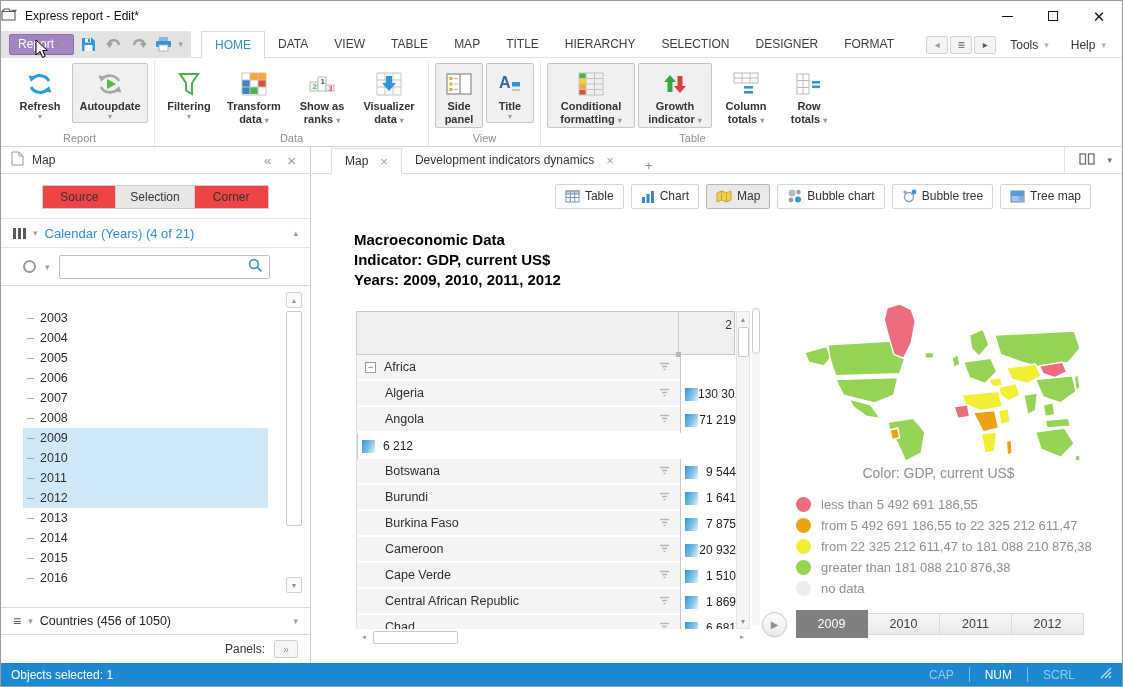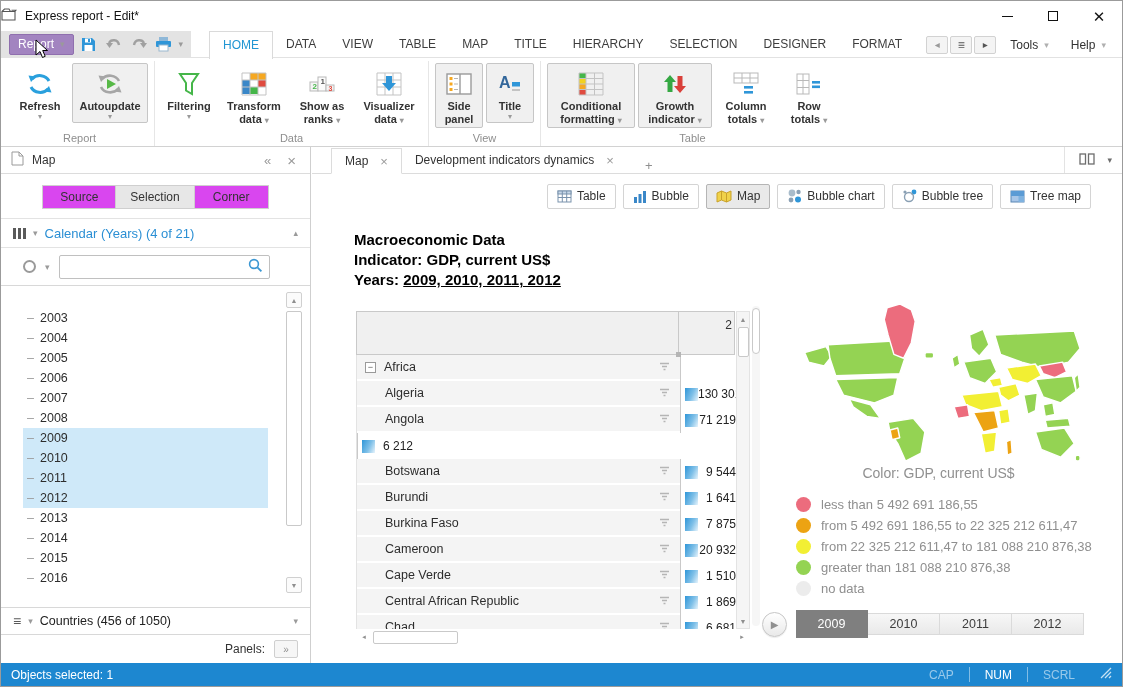--- a/index.html
+++ b/index.html
@@ -16,21 +16,21 @@
   .max-glyph { width:10px; height:10px; border:1px solid #111; display:inline-block; }
   .close-glyph { font-size:15px; line-height:1; }
 
   
   .menubar { height:27px; display:flex; align-items:center; background:#fff; border-bottom:1px solid #e2e2e2; position:relative; }
   .qat { background:#e3e3e3; height:27px; display:flex; align-items:center; gap:5px; padding:0 8px 0 8px; }
   .report-btn { background:var(--report_purple); color:#fff; border:1px solid #8f6fae; border-radius:2px; height:21px; padding:0 8px; display:flex; align-items:center; gap:6px; font-size:12px; }
   .report-btn .caret { color:#e8ddf1; font-size:9px; }
   .qat-icon { width:20px; height:20px; display:flex; align-items:center; justify-content:center; }
   .qat .caret { color:#9a9a9a; font-size:9px; }
-  .menu-tabs { display:flex; height:27px; align-items:stretch; margin-left:18px; }
+  .menu-tabs { display:flex; height:27px; align-items:stretch; margin-left:10px; }
   .menu-tab { padding:0 13px; display:flex; align-items:center; color:#3d3d3d; font-size:12px; }
   .menu-tab.active { color:var(--accent_blue); background:#fff; border:1px solid #dadada; border-bottom:none; margin-bottom:-1px; z-index:2; }
   .menu-right { position:absolute; right:8px; top:0; height:27px; display:flex; align-items:center; gap:6px; }
   .navgrp { display:flex; gap:2px; }
   .nav-btn { width:22px; height:18px; border:1px solid #d2d2d2; border-radius:2px; background:#f4f4f4; color:#9a9a9a; display:flex; align-items:center; justify-content:center; font-size:10px; }
   .menu-link { display:flex; align-items:center; gap:6px; padding:0 8px; color:#333; }
   .menu-link .caret { color:#b0b0b0; font-size:9px; }
 
   
   .ribbon { height:89px; background:#fff; border-bottom:1px solid #d2d2d2; display:flex; padding:3px 0 0 4px; }
@@ -43,21 +43,21 @@
   .rbtn .icn { height:33px; display:flex; align-items:center; justify-content:center; }
   .rbtn .lbl { white-space:normal;font-weight:bold; }
   .rbtn .caret { color:#9a9a9a; font-size:8px; line-height:8px; }
 
   
   .leftpanel { position:absolute; left:0; top:146px; width:310px; bottom:23px; background:#fff; border-right:1px solid #cfcfcf; display:flex; flex-direction:column; }
   .lp-header { height:27px; display:flex; align-items:center; gap:8px; padding:0 10px; border-bottom:1px solid #dcdcdc; }
   .lp-header .spacer { flex:1; }
   .lp-header .hbtn { color:#9a9a9a; font-size:13px; padding:0 4px; }
   .lp-tabs { display:flex; margin:11px auto 9px; }
-  .lp-tab { min-width:74px; text-align:center; padding:4px 14px; border:1px solid #cfcfcf; background:#d946ef; color:#333; }
+  .lp-tab { min-width:74px; text-align:center; padding:4px 14px; border:1px solid #cfcfcf; background:#ef4444; color:#333; }
   .lp-tab + .lp-tab { border-left:none; }
   .lp-tab.active { background:#e7e7e7; }
   .lp-dim { height:30px; border-top:1px solid #e3e3e3; border-bottom:1px solid #e3e3e3; display:flex; align-items:center; gap:7px; padding:0 12px; }
   .cols-icon { display:flex; gap:2px; }
   .cols-icon i { width:3px; height:11px; background:#5a5a5a; display:block; }
   .lp-dim .title { color:#2b8fd4; font-size:13px; }
   .lp-dim .caret, .lp-countries .caret { color:#9a9a9a; font-size:9px; }
   .lp-dim .spacer, .lp-countries .spacer { flex:1; }
   .lp-search { height:38px; display:flex; align-items:center; gap:9px; padding:0 14px 0 22px; border-bottom:1px solid #d8d8d8; }
   .circle-icon { width:13px; height:13px; border:2px solid #9a9a9a; border-radius:50%; }
@@ -87,21 +87,21 @@
   .doc-tab .x { color:#9a9a9a; font-size:13px; }
   .doc-plus { color:#8f8f8f; padding:0 18px; font-size:13px; }
   .doc-right { position:absolute; right:10px; top:0; height:26px; display:flex; align-items:center; gap:12px; border-left:1px solid #e3e3e3; padding-left:14px; }
   .doc-right .caret { color:#6d6d6d; font-size:9px; }
   .view-toolbar { height:37px; display:flex; justify-content:flex-end; align-items:center; gap:7px; padding-right:31px; padding-top:7px; }
   .vbtn { height:25px; display:flex; align-items:center; gap:5px; padding:0 9px; border:1px solid #d4d4d4; border-radius:2px; background:#fff; color:#333; }
   .vbtn.active { background:#e9e9e9; border-color:#b5b5b5; }
   .content { flex:1; position:relative; }
 
   .report-title { position:absolute; left:42px; top:19px; font-weight:bold; font-size:15px; color:#000; line-height:20px; }
-  .report-title .years { text-decoration:underline; }
+  .report-title .years { }
 
   
   .grid { position:absolute; left:44px; top:100px; width:394px; }
   .grid-header { display:flex; height:44px; }
   .gh-left { width:323px; background:#f0f0f0; border:1px solid #c9c9c9; }
   .gh-right { width:57px; background:#f0f0f0; border:1px solid #c9c9c9; border-left:1px solid #c9c9c9; margin-left:-1px; text-align:right; padding:6px 2px 0 0; color:#333; position:relative; }
   .gh-right::after { content:""; position:absolute; left:-3px; bottom:-3px; width:5px; height:5px; background:#b5b5b5; }
   .grid-body { height:274px; overflow:hidden; border-left:1px solid #e3e3e3; }
   .grow { display:flex; height:26px; }
   .name-cell { width:323px; background:#f4f4f4; border-bottom:2px solid #fff; display:flex; align-items:center; padding:0 10px 0 8px; }
@@ -564,21 +564,21 @@
             <path d="M5.3 1 V12 M9.7 1 V12 M1 7.5 H14" stroke="#7a93ad" fill="none"></path>
           </svg>
         <span>Table</span>
       </div>
       <div class="vbtn">
         <svg width="14" height="13" viewBox="0 0 14 13">
             <rect x="1" y="7" width="3" height="6" fill="#3a87c8"></rect>
             <rect x="5.5" y="4" width="3" height="9" fill="#3a87c8"></rect>
             <rect x="10" y="1" width="3" height="12" fill="#3a87c8"></rect>
           </svg>
-        <span>Bubble</span>
+        <span>Chart</span>
       </div>
       <div class="vbtn active">
         <svg width="16" height="13" viewBox="0 0 16 13">
             <polygon points="1,3 5.5,1 10.5,3 15,1 15,10 10.5,12 5.5,10 1,12" fill="#f0d24a" stroke="#c9a22b"></polygon>
             <path d="M5.5 1 V10 M10.5 3 V12" stroke="#c9a22b" fill="none"></path>
           </svg>
         <span>Map</span>
       </div>
       <div class="vbtn">
         <svg width="15" height="14" viewBox="0 0 15 14">

